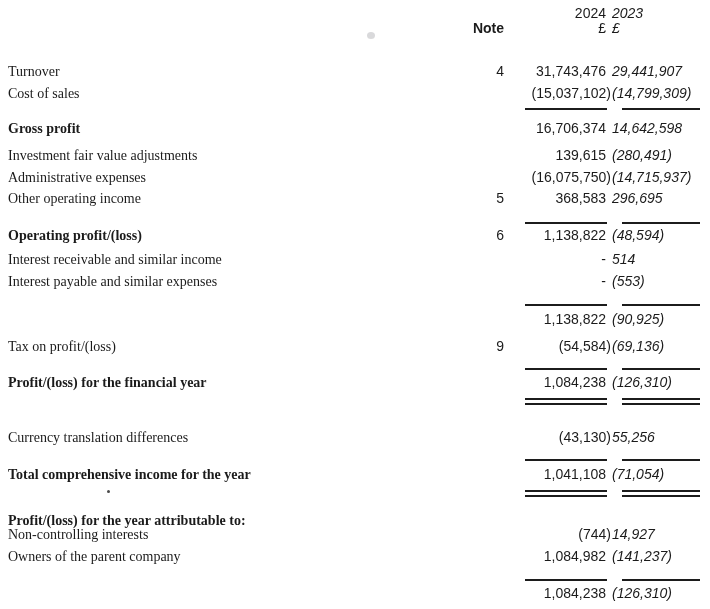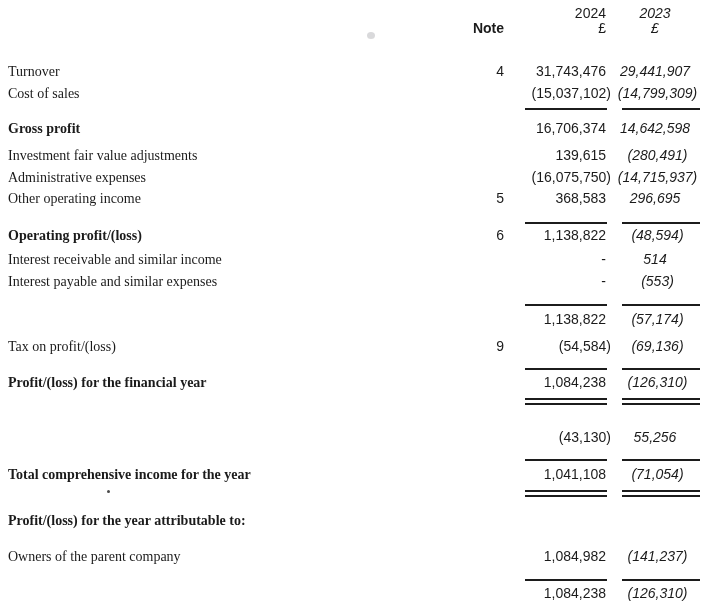--- a/index.html
+++ b/index.html
@@ -19,21 +19,21 @@
   .lbl.bold { font-weight: bold; }
   .note { position: absolute; left: 452px; width: 52px; text-align: right; white-space: nowrap; }
   .note.bold { font-weight: bold; }
   .v24 {
     position: absolute; left: 500px; width: 112px;
     text-align: right; font-weight: normal; white-space: nowrap;
     box-sizing: border-box;
   }
   .v23 {
     position: absolute; left: 612px; width: 92px;
-    text-align: center; font-style: italic; white-space: nowrap;
+    text-align: left; font-style: italic; white-space: nowrap;
     box-sizing: border-box;
   }
   .val { padding-right: 6px; }
   .val.neg { padding-right: 1px; }
   .rule { position: absolute; height: 2px; background: #1c1c1c; }
   .rule.c24 { left: 525px; width: 82px; }
   .rule.c23 { left: 622px; width: 78px; }
   .dbl {
     position: absolute; height: 3px;
     border-top: 2px solid #1c1c1c; border-bottom: 2px solid #1c1c1c;
@@ -129,21 +129,21 @@
     <span class="lbl">Interest payable and similar expenses</span>
     <span class="v24 val">-</span>
     <span class="v23 val neg">(553)</span>
   </div>
 
   <div class="rule c24" style="top:304px"></div>
   <div class="rule c23" style="top:304px"></div>
 
   <div class="row" style="top:312px">
     <span class="v24 val">1,138,822</span>
-    <span class="v23 val neg">(57,174)</span>
+    <span class="v23 val neg">(90,925)</span>
   </div>
 
   <div class="row" style="top:339px">
     <span class="lbl">Tax on profit/(loss)</span>
     <span class="note">9</span>
     <span class="v24 val neg">(54,584)</span>
     <span class="v23 val neg">(69,136)</span>
   </div>
 
   <div class="rule c24" style="top:368px"></div>
@@ -152,40 +152,46 @@
   <div class="row" style="top:375px">
     <span class="lbl bold">Profit/(loss) for the financial year</span>
     <span class="v24 val">1,084,238</span>
     <span class="v23 val neg">(126,310)</span>
   </div>
 
   <div class="dbl c24" style="top:398px"></div>
   <div class="dbl c23" style="top:398px"></div>
 
   <div class="row" style="top:430px">
+    <span class="lbl">Currency translation differences</span>
     <span class="v24 val neg">(43,130)</span>
     <span class="v23 val">55,256</span>
   </div>
 
   <div class="rule c24" style="top:459px"></div>
   <div class="rule c23" style="top:459px"></div>
 
   <div class="row" style="top:467px">
     <span class="lbl bold">Total comprehensive income for the year</span>
     <span class="v24 val">1,041,108</span>
     <span class="v23 val neg">(71,054)</span>
   </div>
 
   <div class="dbl c24" style="top:490px"></div>
   <div class="dbl c23" style="top:490px"></div>
 
   <div class="row" style="top:513px">
     <span class="lbl bold">Profit/(loss) for the year attributable to:</span>
   </div>
 
+  <div class="row" style="top:527px">
+    <span class="lbl">Non-controlling interests</span>
+    <span class="v24 val neg">(744)</span>
+    <span class="v23 val">14,927</span>
+  </div>
 
   <div class="row" style="top:549px">
     <span class="lbl">Owners of the parent company</span>
     <span class="v24 val">1,084,982</span>
     <span class="v23 val neg">(141,237)</span>
   </div>
 
   <div class="rule c24" style="top:579px"></div>
   <div class="rule c23" style="top:579px"></div>
 

